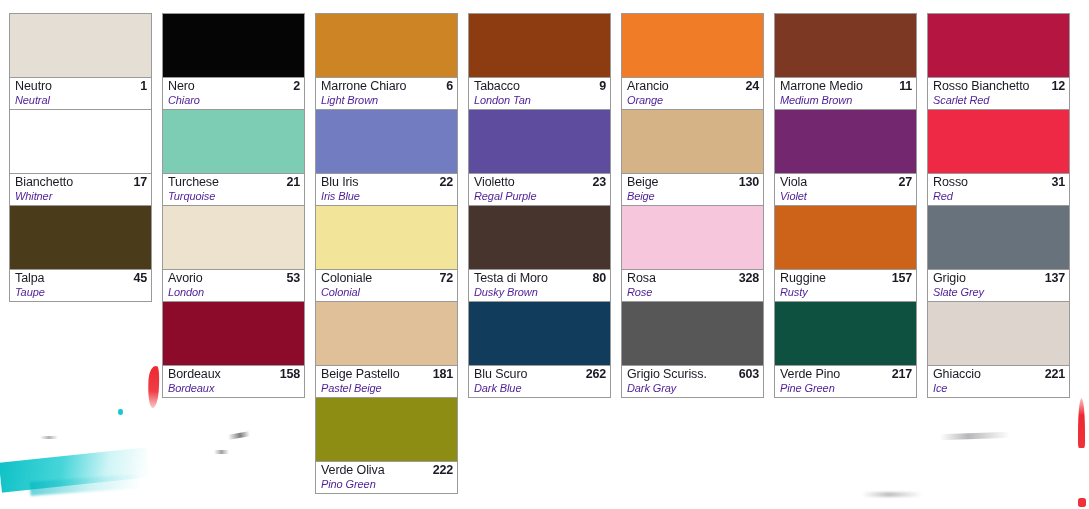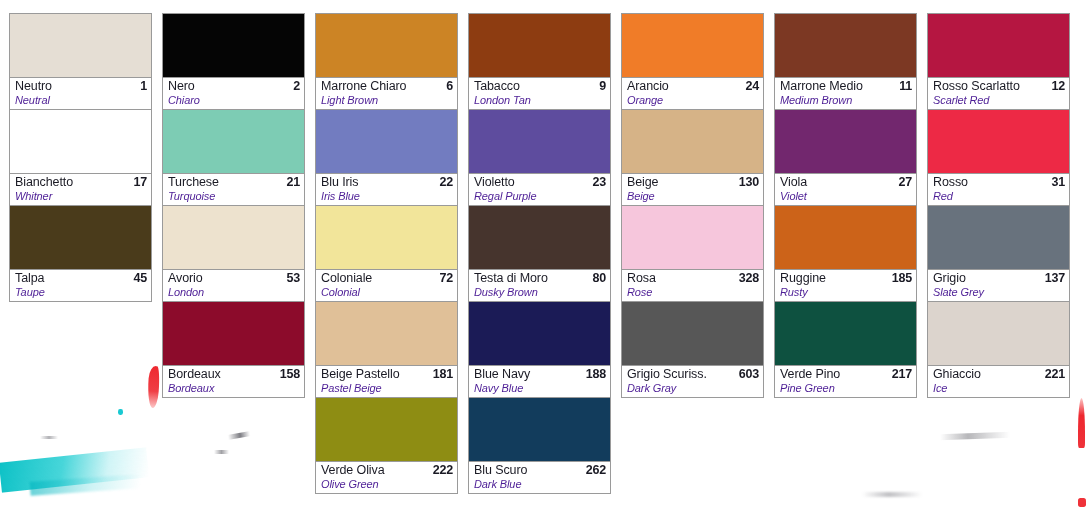--- a/index.html
+++ b/index.html
@@ -274,21 +274,21 @@
           <div class="name-en">Pastel Beige</div>
         </div>
       </div>
       <div class="card">
         <div class="swatch" style="background: rgb(142, 141, 19);"></div>
         <div class="labels">
           <div class="line1">
             <span class="name-it">Verde Oliva</span>
             <span class="code">222</span>
           </div>
-          <div class="name-en">Olive Green</div>
+          <div class="name-en">Pino Green</div>
         </div>
       </div>
     </div>
     <div class="col">
       <div class="card">
         <div class="swatch" style="background: rgb(141, 60, 17);"></div>
         <div class="labels">
           <div class="line1">
             <span class="name-it">Tabacco</span>
             <span class="code">9</span>
@@ -310,30 +310,20 @@
         <div class="swatch" style="background: rgb(70, 52, 45);"></div>
         <div class="labels">
           <div class="line1">
             <span class="name-it">Testa di Moro</span>
             <span class="code">80</span>
           </div>
           <div class="name-en">Dusky Brown</div>
         </div>
       </div>
       <div class="card">
-        <div class="swatch" style="background: rgb(27, 27, 86);"></div>
-        <div class="labels">
-          <div class="line1">
-            <span class="name-it">Blue Navy</span>
-            <span class="code">188</span>
-          </div>
-          <div class="name-en">Navy Blue</div>
-        </div>
-      </div>
-      <div class="card">
         <div class="swatch" style="background: rgb(18, 60, 92);"></div>
         <div class="labels">
           <div class="line1">
             <span class="name-it">Blu Scuro</span>
             <span class="code">262</span>
           </div>
           <div class="name-en">Dark Blue</div>
         </div>
       </div>
     </div>
@@ -398,42 +388,42 @@
             <span class="code">27</span>
           </div>
           <div class="name-en">Violet</div>
         </div>
       </div>
       <div class="card">
         <div class="swatch" style="background: rgb(204, 99, 25);"></div>
         <div class="labels">
           <div class="line1">
             <span class="name-it">Ruggine</span>
-            <span class="code">185</span>
+            <span class="code">157</span>
           </div>
           <div class="name-en">Rusty</div>
         </div>
       </div>
       <div class="card">
         <div class="swatch" style="background: rgb(14, 81, 64);"></div>
         <div class="labels">
           <div class="line1">
             <span class="name-it">Verde Pino</span>
             <span class="code">217</span>
           </div>
           <div class="name-en">Pine Green</div>
         </div>
       </div>
     </div>
     <div class="col">
       <div class="card">
         <div class="swatch" style="background: rgb(181, 22, 65);"></div>
         <div class="labels">
           <div class="line1">
-            <span class="name-it">Rosso Scarlatto</span>
+            <span class="name-it">Rosso Bianchetto</span>
             <span class="code">12</span>
           </div>
           <div class="name-en">Scarlet Red</div>
         </div>
       </div>
       <div class="card">
         <div class="swatch" style="background: rgb(237, 41, 69);"></div>
         <div class="labels">
           <div class="line1">
             <span class="name-it">Rosso</span>

